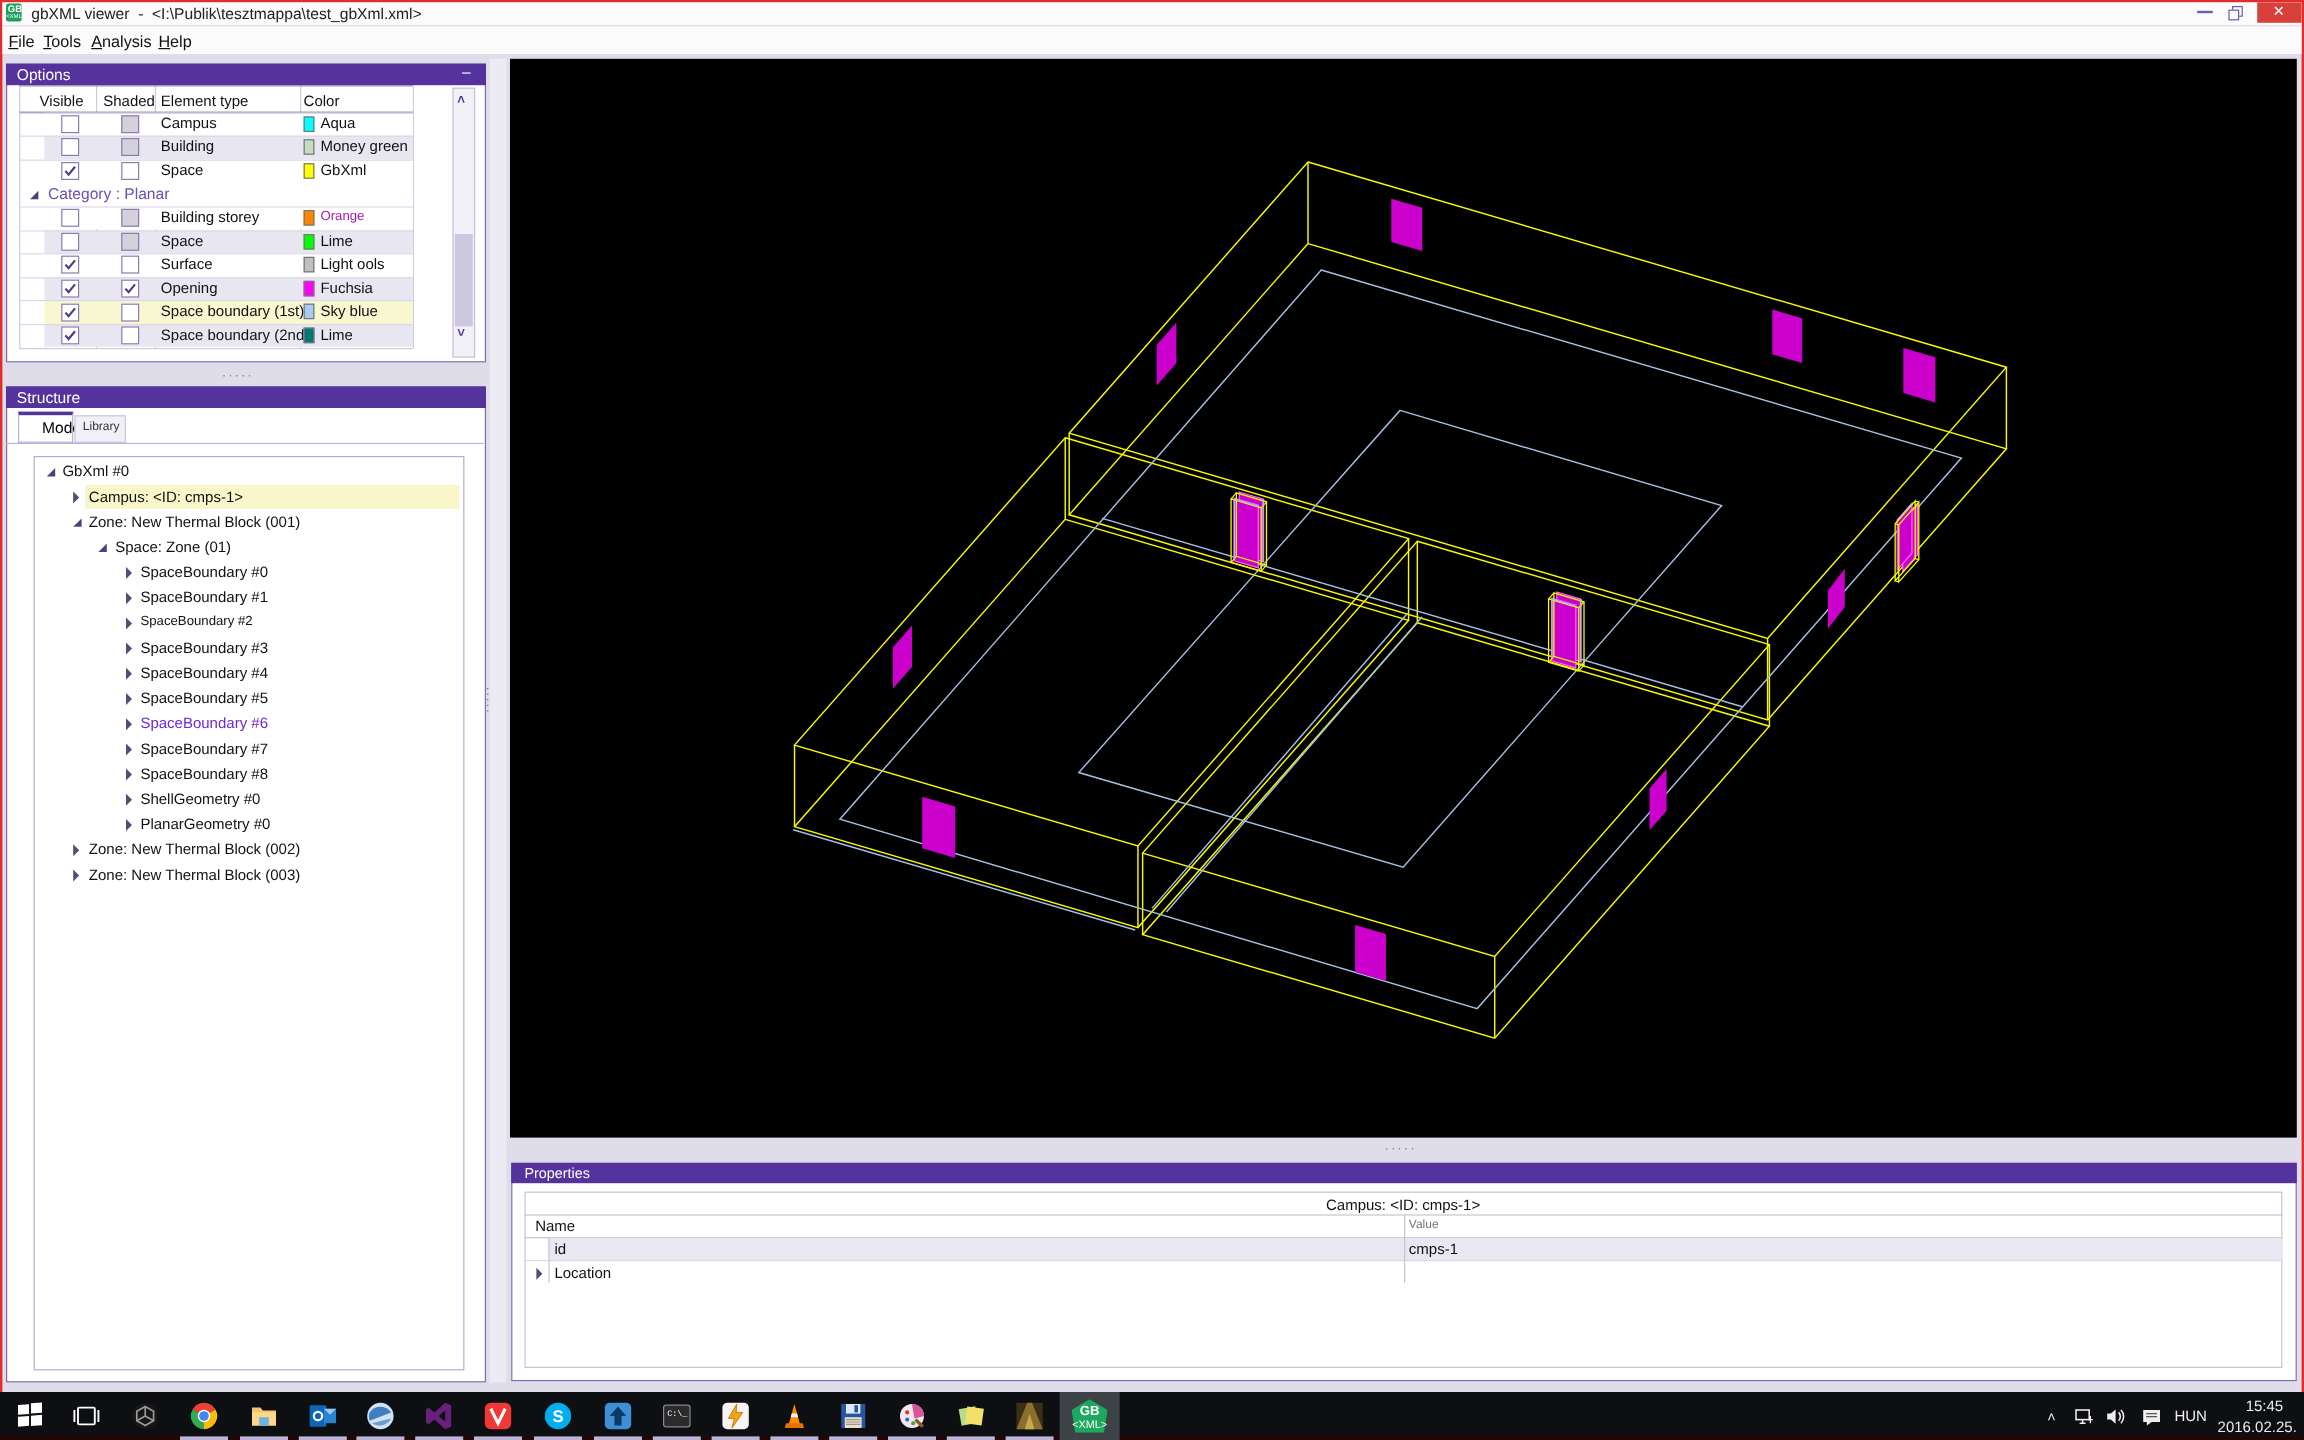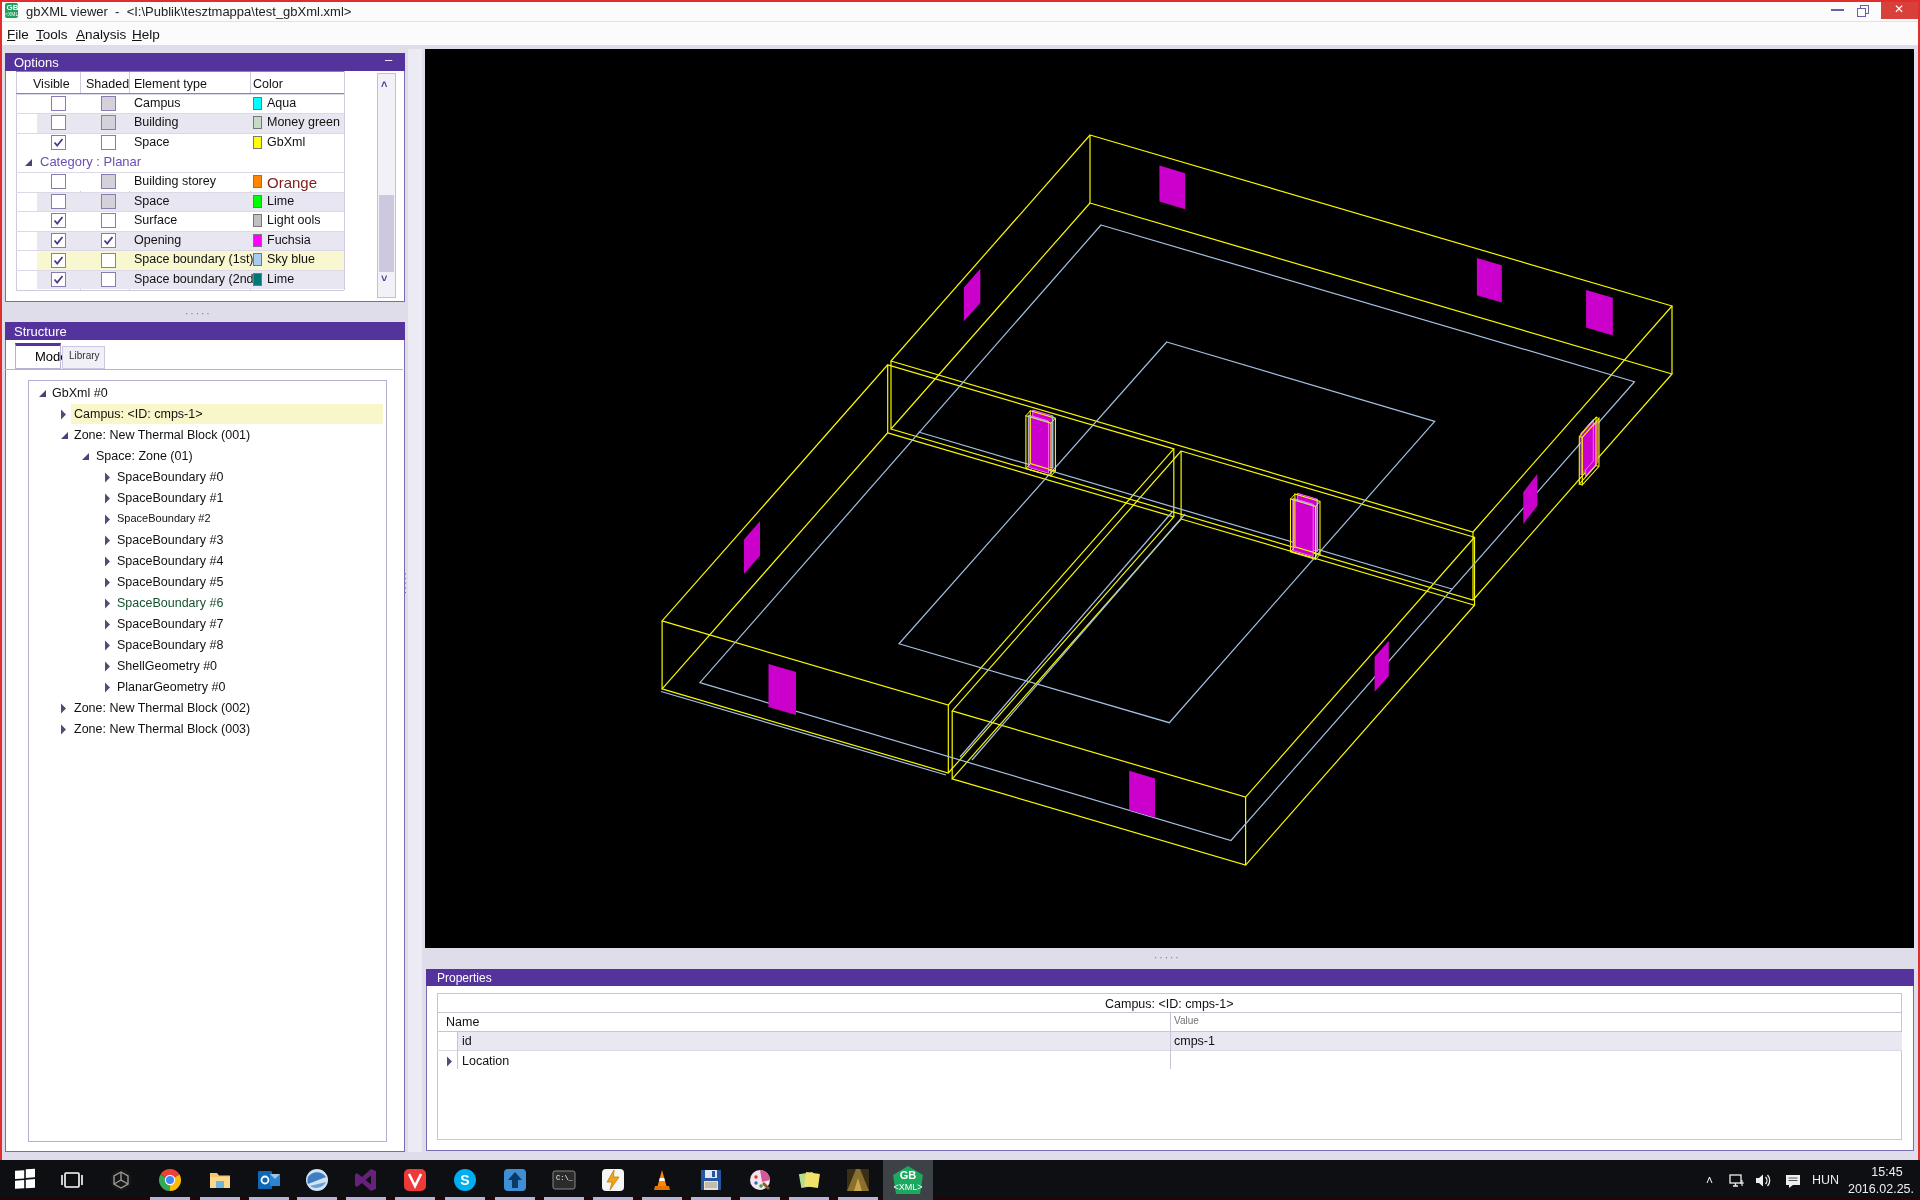--- a/index.html
+++ b/index.html
@@ -71,21 +71,21 @@
 <div style="position:absolute;left:20px;top:152.3px;width:324px;height:19.6px;background:#fff"></div>
 <svg style="position:absolute;left:24px;top:158.3px" width="9" height="9">
     <path d="M8 1 L8 8 L1 8 Z" fill="#4f3f7f"></path>
   </svg>
 <div style="position:absolute;left:40px;top:154.3px;font-size:13px;color:#6a4fb0">Category : Planar</div>
 <div style="position:absolute;left:37px;top:171.9px;width:307px;height:19.6px;background:#fff"></div>
 <div class="cb" style="left:51.0px;top:174.2px;background:#fff"></div>
 <div class="cb" style="left:101.0px;top:174.2px;background:#d5d1da"></div>
 <div style="position:absolute;left:134px;top:173.9px;font-size:12.5px;color:#111">Building storey</div>
 <div style="position:absolute;left:253px;top:174.9px;width:9px;height:13px;background:#ff8400;border:1px solid #777"></div>
-<div style="position:absolute;left:267px;top:173.9px;font-size:15px;color:#7f1d1d">Orange</div>
+<div style="position:absolute;left:267px;top:173.9px;font-size:11px;color:#a21caf">Orange</div>
 <div style="position:absolute;left:16px;top:171.9px;width:328px;height:1px;background:#dcd9e6"></div>
 <div style="position:absolute;left:37px;top:191.5px;width:307px;height:19.6px;background:#e8e6f0"></div>
 <div class="cb" style="left:51.0px;top:193.79999999999998px;background:#fff"></div>
 <div class="cb" style="left:101.0px;top:193.79999999999998px;background:#d5d1da"></div>
 <div style="position:absolute;left:134px;top:193.5px;font-size:12.5px;color:#111">Space</div>
 <div style="position:absolute;left:253px;top:194.5px;width:9px;height:13px;background:#00ff00;border:1px solid #777"></div>
 <div style="position:absolute;left:267px;top:193.5px;font-size:12.5px;color:#111">Lime</div>
 <div style="position:absolute;left:16px;top:191.5px;width:328px;height:1px;background:#dcd9e6"></div>
 <div style="position:absolute;left:37px;top:211.1px;width:307px;height:19.6px;background:#fff"></div>
 <div class="cb" style="left:51.0px;top:213.39999999999998px;background:#fff">
@@ -187,21 +187,21 @@
     <path d="M1 0.5 L6 5.5 L1 10.5 Z" fill="#564a77"></path>
   </svg>
 <div style="position:absolute;left:117px;top:554px;font-size:12.5px;color:#111">SpaceBoundary #4</div>
 <svg style="position:absolute;left:104px;top:577px" width="7" height="11">
     <path d="M1 0.5 L6 5.5 L1 10.5 Z" fill="#564a77"></path>
   </svg>
 <div style="position:absolute;left:117px;top:575px;font-size:12.5px;color:#111">SpaceBoundary #5</div>
 <svg style="position:absolute;left:104px;top:598px" width="7" height="11">
     <path d="M1 0.5 L6 5.5 L1 10.5 Z" fill="#564a77"></path>
   </svg>
-<div style="position:absolute;left:117px;top:596px;font-size:12.5px;color:#14532d">SpaceBoundary #6</div>
+<div style="position:absolute;left:117px;top:596px;font-size:12.5px;color:#6d28d9">SpaceBoundary #6</div>
 <svg style="position:absolute;left:104px;top:619px" width="7" height="11">
     <path d="M1 0.5 L6 5.5 L1 10.5 Z" fill="#564a77"></path>
   </svg>
 <div style="position:absolute;left:117px;top:617px;font-size:12.5px;color:#111">SpaceBoundary #7</div>
 <svg style="position:absolute;left:104px;top:640px" width="7" height="11">
     <path d="M1 0.5 L6 5.5 L1 10.5 Z" fill="#564a77"></path>
   </svg>
 <div style="position:absolute;left:117px;top:638px;font-size:12.5px;color:#111">SpaceBoundary #8</div>
 <svg style="position:absolute;left:104px;top:661px" width="7" height="11">
     <path d="M1 0.5 L6 5.5 L1 10.5 Z" fill="#564a77"></path>

